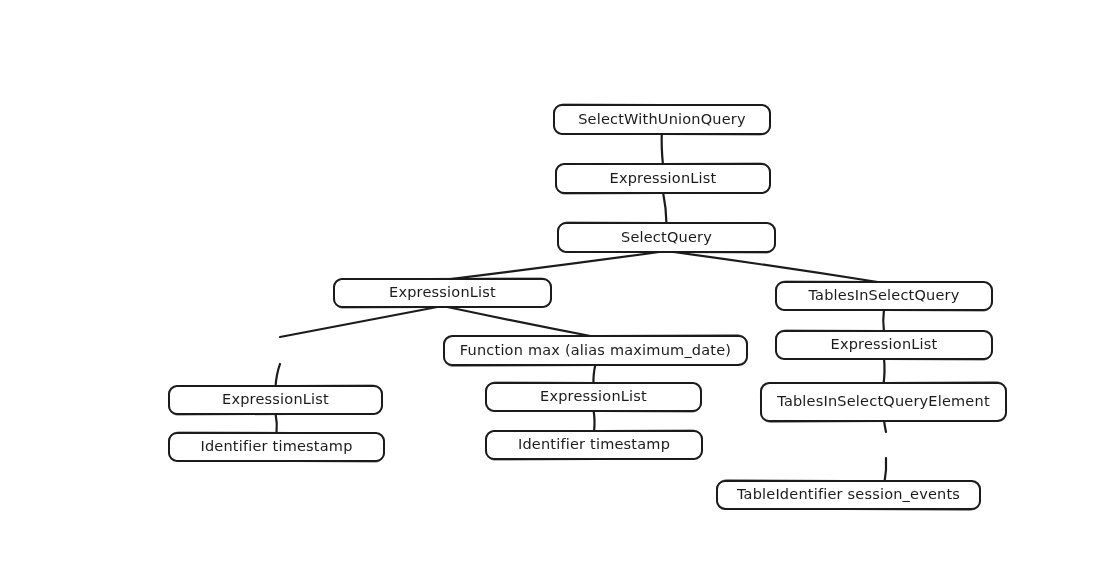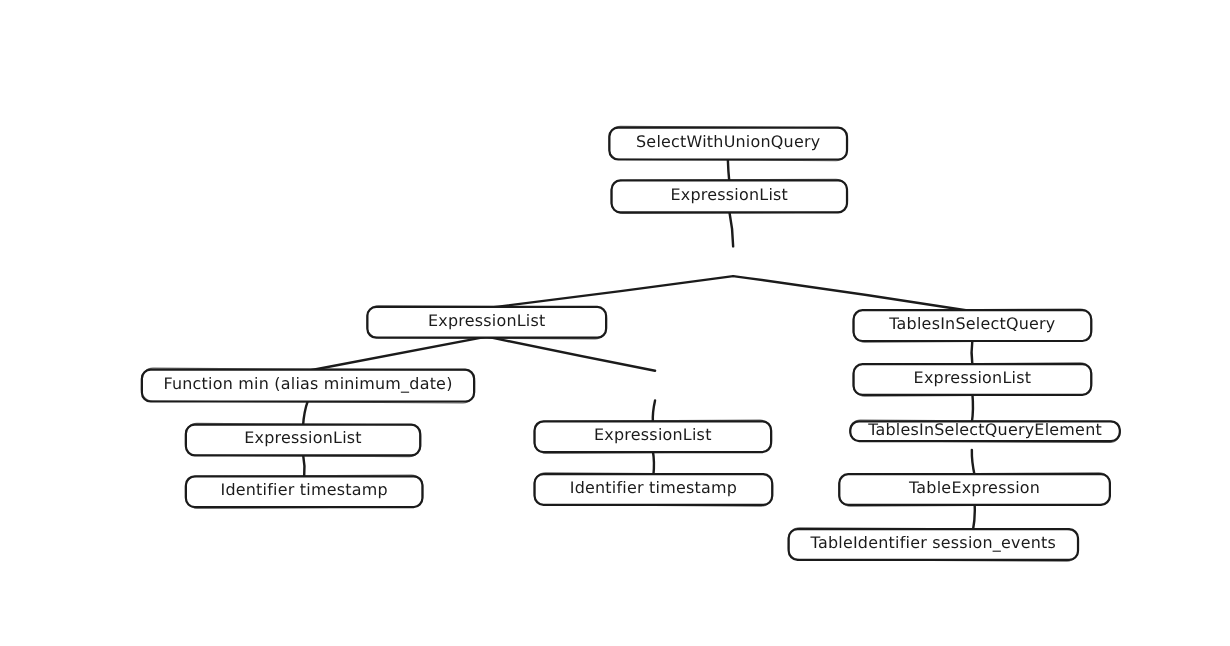--- a/index.html
+++ b/index.html
@@ -81,53 +81,53 @@
       <path d="M 280 364 Q 276.25 374.5 275.5 387" stroke="#1b1b1b"></path>
       <path d="M 275.5 413 Q 277.5 423.5 276.5 434" stroke="#1b1b1b"></path>
       <path d="M 595.5 364 Q 593 375 593.5 384" stroke="#1b1b1b"></path>
       <path d="M 593.5 410 Q 595.25 420 594 432" stroke="#1b1b1b"></path>
       <path d="M 884 309 Q 882.5 320.5 884 332" stroke="#1b1b1b"></path>
       <path d="M 884 358 Q 885.25 372 883.5 384" stroke="#1b1b1b"></path>
       <path d="M 883.5 409 Q 883.25 419.5 886 432" stroke="#1b1b1b"></path>
       <path d="M 886 458 Q 886.75 470 884.5 482" stroke="#1b1b1b"></path>
     </svg>
   <div class="node-layer">
-      <div class="node" style="left: 553px; top: 115px; width: 218px; height: 31px;">
+      <div class="node" style="left: 553px; top: 104px; width: 218px; height: 31px;">
         <span class="node-label">SelectWithUnionQuery</span>
       </div>
       <div class="node" style="left: 555px; top: 163px; width: 216px; height: 31px;">
         <span class="node-label">ExpressionList</span>
+      </div>
+      <div class="node" style="left: 557px; top: 222px; width: 219px; height: 31px;">
+        <span class="node-label">SelectQuery</span>
       </div>
       <div class="node" style="left: 333px; top: 278px; width: 219px; height: 30px;">
         <span class="node-label">ExpressionList</span>
       </div>
       <div class="node" style="left: 775px; top: 281px; width: 218px; height: 30px; justify-content: center;">
         <span class="node-label">TablesInSelectQuery</span>
       </div>
-      <div class="node" style="left: 128px; top: 335px; width: 304px; height: 31px;">
-        <span class="node-label">Function min (alias minimum_date)</span>
+      <div class="node" style="left: 443px; top: 335px; width: 305px; height: 31px;">
+        <span class="node-label">Function max (alias maximum_date)</span>
       </div>
       <div class="node" style="left: 775px; top: 330px; width: 218px; height: 30px;">
         <span class="node-label">ExpressionList</span>
       </div>
       <div class="node" style="left: 168px; top: 385px; width: 215px; height: 30px;">
         <span class="node-label">ExpressionList</span>
       </div>
       <div class="node" style="left: 485px; top: 382px; width: 217px; height: 30px;">
         <span class="node-label">ExpressionList</span>
       </div>
-      <div class="node" style="left: 760px; top: 382px; width: 247px; height: 20px; margin-left: 12px;">
+      <div class="node" style="left: 760px; top: 382px; width: 247px; height: 40px;">
         <span class="node-label">TablesInSelectQueryElement</span>
       </div>
       <div class="node" style="left: 168px; top: 432px; width: 217px; height: 30px;">
         <span class="node-label">Identifier timestamp</span>
       </div>
       <div class="node" style="left: 485px; top: 430px; width: 218px; height: 30px;">
         <span class="node-label">Identifier timestamp</span>
       </div>
-      <div class="node" style="left: 762px; top: 430px; width: 248px; height: 30px;">
-        <span class="node-label">TableExpression</span>
-      </div>
       <div class="node" style="left: 716px; top: 480px; width: 265px; height: 30px;">
         <span class="node-label">TableIdentifier session_events</span>
       </div>
     </div>
 </div>
 
 </body></html>

